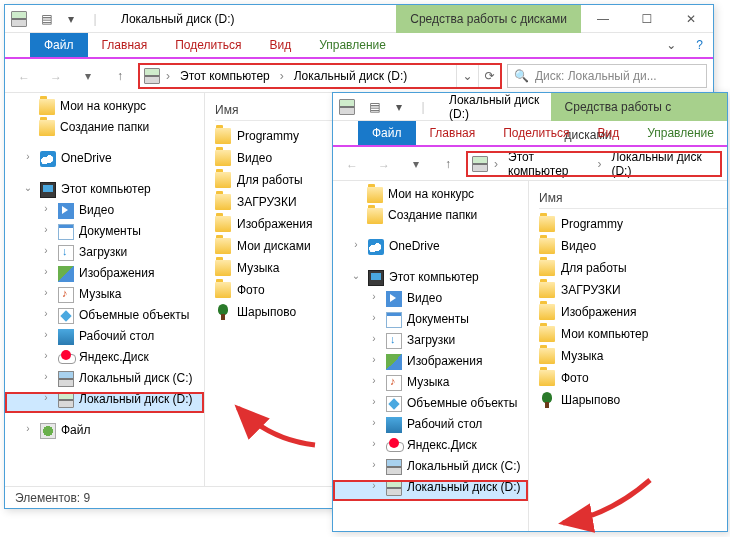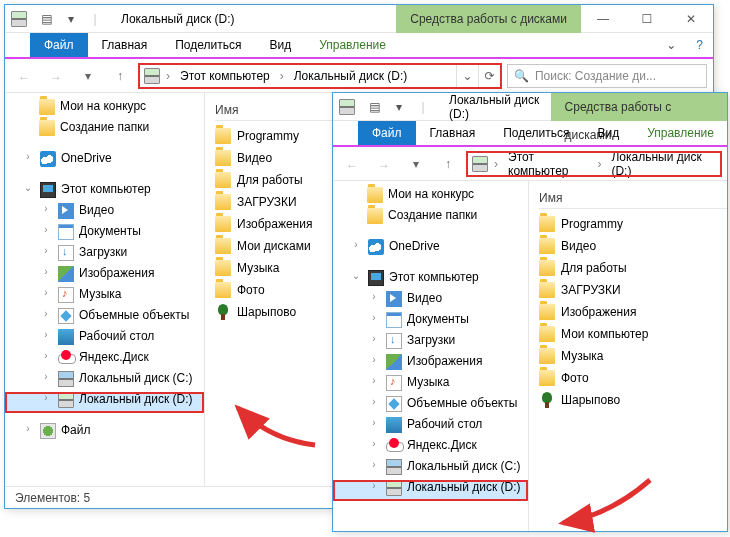--- a/index.html
+++ b/index.html
@@ -13,21 +13,21 @@
   .tb-left { display: flex; align-items: center; padding-left: 6px; gap: 6px; }
   .tb-ico { width: 16px; height: 16px; }
   .tb-qat { display: flex; gap: 4px; margin-left: 4px; }
   .tb-qat .qbtn { width: 20px; height: 20px; display: flex; align-items: center; justify-content: center; color: #555; }
   .tb-title { margin-left: 10px; color: #000; }
   .tb-tool { margin-left: auto; background: #a7d08c; color: #333; height: 28px; line-height: 28px; padding: 0 14px; }
   .tb-ctrls { display: flex; }
   .tb-ctrls .cbtn { width: 44px; height: 28px; display: flex; align-items: center; justify-content: center; color: #555; }
 
   .ribbon { height: 26px; display: flex; align-items: stretch; border-bottom: 2px solid #d946ef; padding-left: 25px; }
-  .rtab { padding: 0 14px; display: flex; align-items: center; color: #000000; }
+  .rtab { padding: 0 14px; display: flex; align-items: center; color: #b91c1c; }
   .rtab.file { background: #1979ca; color: #fff; }
   .rtab.tool { color: #3a7a2a; }
   .rchev { margin-left: auto; padding: 0 10px; display: flex; align-items: center; color: #555; }
   .rhelp { padding: 0 10px; display: flex; align-items: center; color: #1979ca; }
 
   .addr { height: 34px; display: flex; align-items: center; gap: 6px; padding: 3px 6px; border-bottom: 1px solid #e5e5e5; }
   .navbtn { width: 26px; height: 26px; display: flex; align-items: center; justify-content: center; color: #666; border-radius: 2px; }
   .navbtn.dis { color: #bbb; }
   .crumbbox { flex: 1; height: 24px; border: 1px solid #c7c7c7; background: #fff; display: flex; align-items: center; }
   .crumbbox.hi { outline: 2px solid #e03030; outline-offset: -1px; }
@@ -126,21 +126,21 @@
       <span class="crumb">Этот компьютер</span>
       <span class="crumb-sep">›</span>
       <span class="crumb">Локальный диск (D:)</span>
       <div class="crumb-end">
         <span class="cebtn">⌄</span>
         <span class="cebtn">⟳</span>
       </div>
     </div>
     <div class="searchbox">
       <span>🔍</span>
-      <span>Поиск: Создание ди...</span>
+      <span>Диск: Локальный ди...</span>
     </div>
   </div>
 
   <div class="body">
     <div class="nav">
       <div class="navitem ind2">
           <span class="ico folder"></span>
           <span class="lbl">Мои на конкурс</span>
         </div>
       <div class="navitem ind2">
@@ -252,21 +252,21 @@
           <span class="fname">Фото</span>
         </div>
       <div class="fileitem">
           <span class="tree"></span>
           <span class="fname">Шарыпово</span>
         </div>
     </div>
   </div>
 
   <div class="status">
-    <span>Элементов: 5</span>
+    <span>Элементов: 9</span>
   </div>
 </div>
 
 <div class="win w2">
   <div class="titlebar">
     <div class="tb-left">
       <span class="ico drive tb-ico"></span>
       <div class="tb-qat">
         <span class="qbtn">▤</span>
         <span class="qbtn">▾</span>

